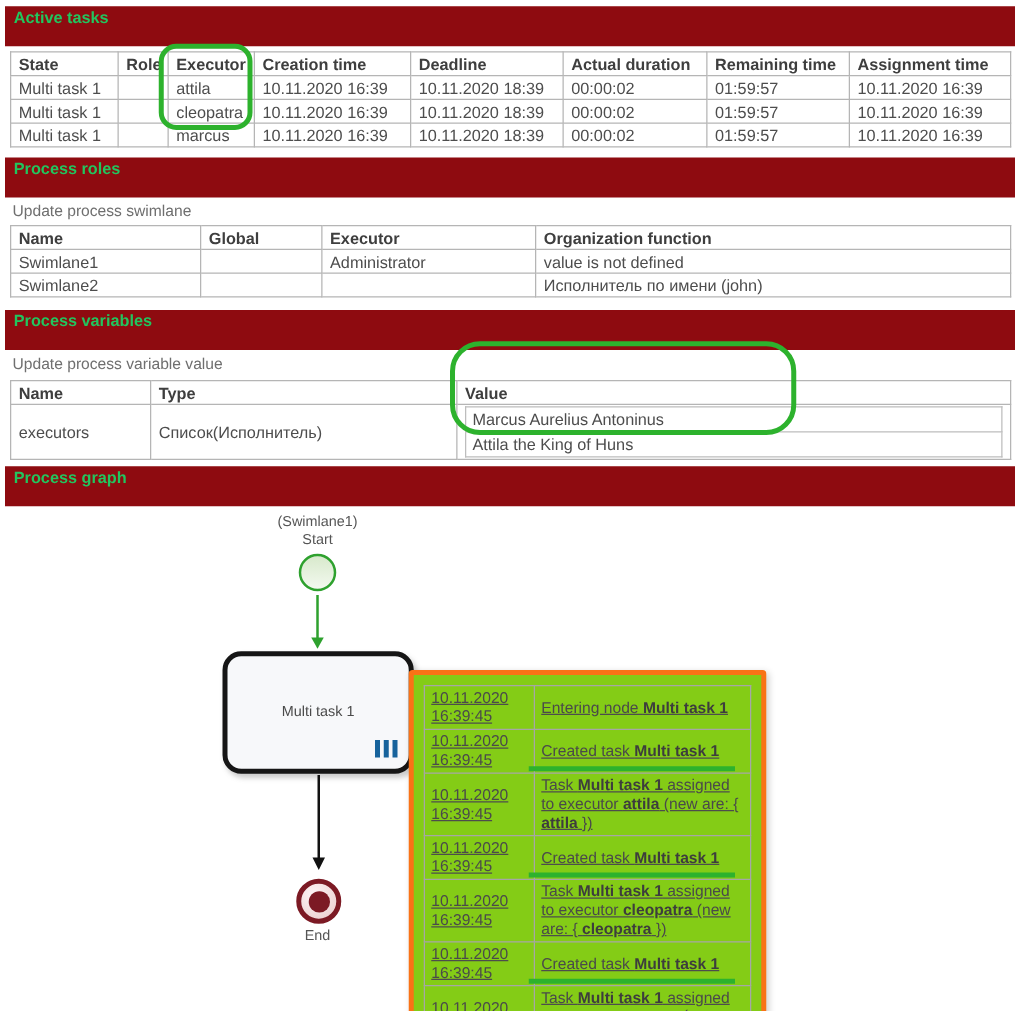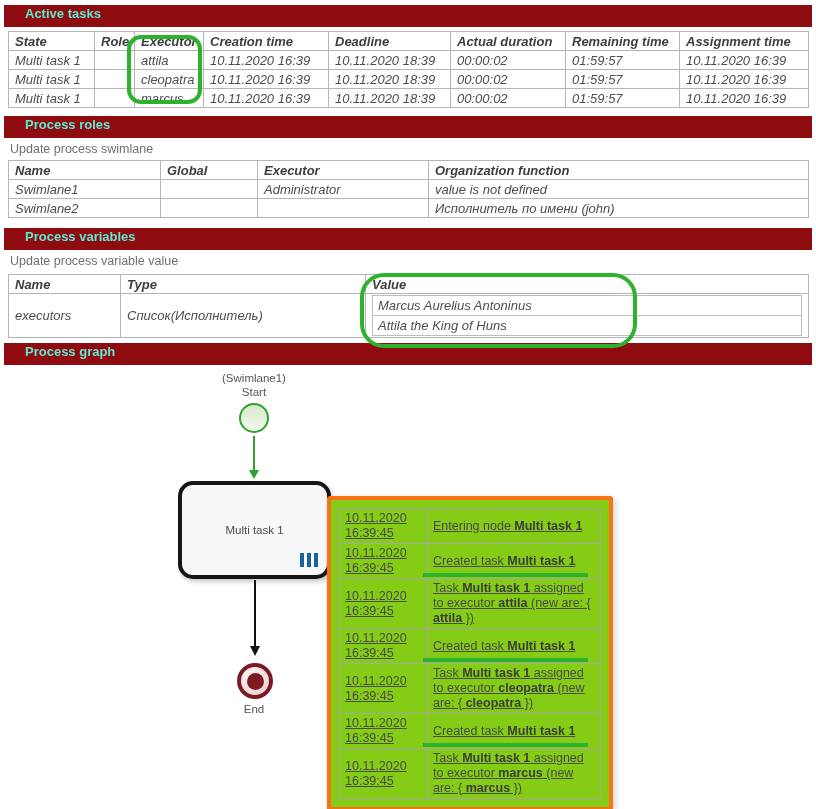--- a/index.html
+++ b/index.html
@@ -7,32 +7,32 @@
   body {
     width:816px; height:809px; position:relative; overflow:hidden;
     background:#ffffff; color:#4d4d4d;
     font-family:"Liberation Sans", sans-serif; font-size:13px;
     --bar-red:#8e0b10; --annot-green:#2db22d; --flow-green:#2ea12e;
     --end-maroon:#7c1a24; --mi-blue:#17639c;
   }
 
   
   .section-bar {
-    margin:0 4px; height:22px; line-height:18px; padding-left:21px;
-    background:var(--bar-red); color:#5eead4; font-weight:bold; font-size:13px;
+    margin:0 4px; height:32px; line-height:18px; padding-left:7px;
+    background:var(--bar-red); color:#22c55e; font-weight:bold; font-size:13px;
   }
   #bar-active { margin-top:5px; }
   #bar-roles  { margin-top:8px; }
   #bar-vars   { margin-top:10px; }
   #bar-graph  { margin-top:5px; }
 
   
   table.grid {
     border-collapse:collapse; table-layout:fixed;
-    width:800px; margin:4px 8px 0; font-size:13px;font-style:italic;
+    width:800px; margin:4px 8px 0; font-size:13px;
   }
   .grid th, .grid td {
     border:1px solid #b5b5b5; padding:1px 6px; height:19px;
     text-align:left; line-height:15px; white-space:nowrap; overflow:hidden;
     font-weight:normal; color:#4d4d4d;
   }
   .grid th { font-weight:bold; color:#3e3e3e; }
   #t-roles { margin-top:3px; }
   #t-vars  { margin-top:5px; }
 

